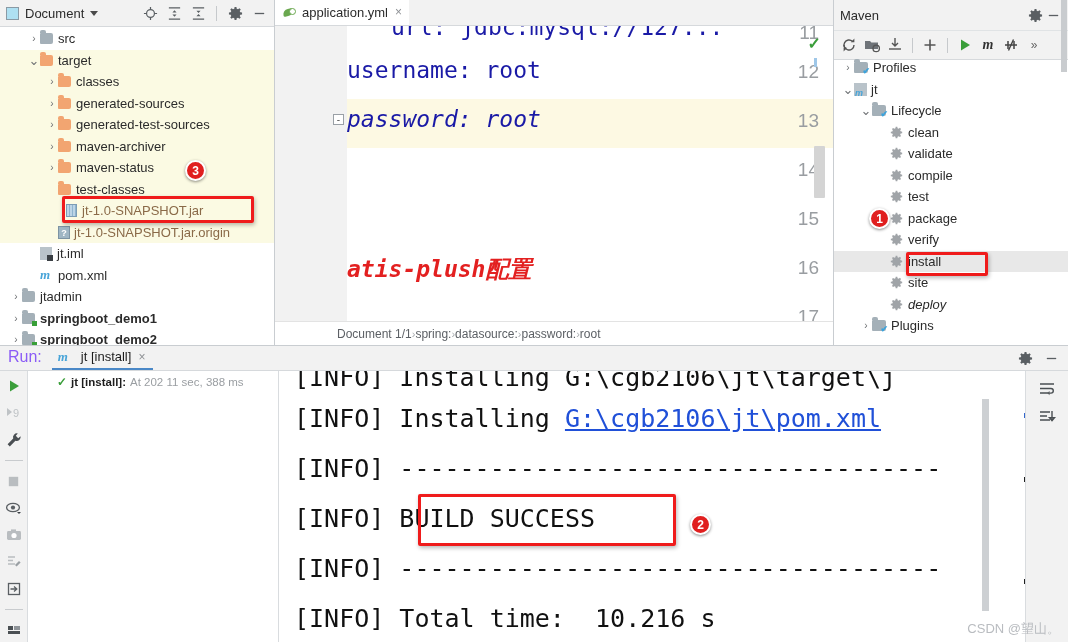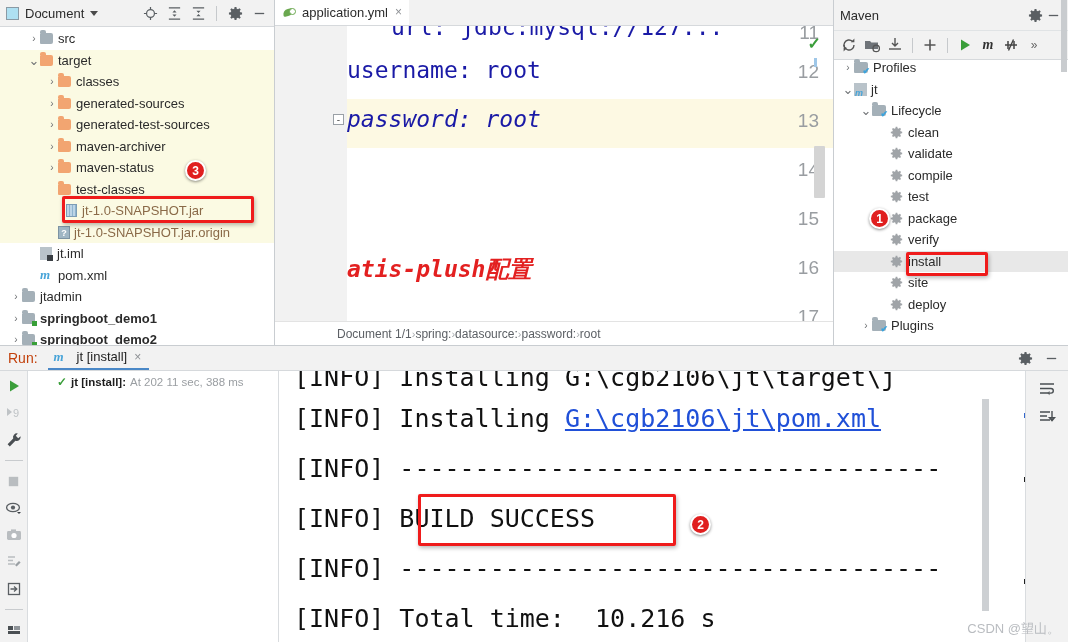--- a/index.html
+++ b/index.html
@@ -88,21 +88,21 @@
   .bm-ic { width:14px;height:11px;flex:0 0 14px;margin-right:5px;position:relative;background:#a4b0b8;border-radius:1px 2px 2px 1px;}
   .bm-ic:after{content:"";position:absolute;left:0;top:-3px;width:6px;height:3px;border-radius:2px 2px 0 0;background:#a4b0b8;}
   .bm-ic .ck{position:absolute;right:-2px;bottom:-2px;font-size:9px;color:#3aa3dd;font-weight:bold;line-height:8px;}
   .jt-ic{width:13px;height:13px;flex:0 0 13px;margin-right:4px;position:relative;background:#b9c3ca;}
   .jt-ic:after{content:"m";position:absolute;left:1px;bottom:-2px;font-size:9px;color:#48a4d8;font-style:italic;font-weight:bold;}
   .mv-scroll { position:absolute; right:1px; top:0; width:6px; height:72px; background:#c9cccf; }
 
   
   .bottom { position:absolute; left:0; top:345px; width:1068px; height:297px; background:#fff; border-top:1px solid #c9cdd1; }
   .run-tabbar { height:25px; background:#f2f2f2; display:flex; align-items:flex-end; border-bottom:1px solid #d6d9dc; }
-  .run-lbl { font-size:14px; color:#c2410c; padding:0 10px 4px 8px; }
+  .run-lbl { font-size:16px; color:#8b5cf6; padding:0 10px 4px 8px; }
   .run-tab { height:25px; display:flex; align-items:center; gap:5px; padding:0 8px 0 6px; border-bottom:2px solid #4a88c7; }
   .run-gear { margin-left:auto; display:flex; align-items:center; gap:8px; padding:0 8px 3px 0; color:#5a5f63; }
 
   .run-side { position:absolute; left:0; top:25px; width:28px; bottom:0; background:#f2f2f2; border-right:1px solid #d9dcdf;
               display:flex; flex-direction:column; align-items:center; padding-top:6px; gap:9px; }
   .rs-ic { width:18px;height:18px;display:flex;align-items:center;justify-content:center;color:#6b6f73;}
   .rs-div { width:18px;height:1px;background:#c8cbce;margin:2px 0; }
 
   .run-tree { position:absolute; left:29px; top:25px; width:250px; bottom:0; background:#fff; border-right:1px solid #d9dcdf; }
   .rt-row { display:flex; align-items:center; gap:4px; padding:4px 4px 0 28px; white-space:nowrap; font-size:11.5px; }
@@ -453,21 +453,21 @@
           <div class="trow" style="padding-left: 44px;">
             <span class="arrow"></span>
             <span class="gear-ic">
               <svg width="13" height="13" viewBox="0 0 16 16">
                 <path d="M8 5.5A2.5 2.5 0 108 10.5 2.5 2.5 0 008 5.5zm0 1.4a1.1 1.1 0 110 2.2 1.1 1.1 0 010-2.2z" fill="#a0a4a8"></path>
                 <path d="M7 1h2l.3 1.8 1.4.6 1.5-1.1 1.4 1.4-1.1 1.5.6 1.4L15 7v2l-1.9.3-.6 1.4 1.1 1.5-1.4 1.4-1.5-1.1-1.4.6L9 15H7l-.3-1.9-1.4-.6-1.5 1.1L2.4 12.2l1.1-1.5-.6-1.4L1 9V7l1.9-.3.6-1.4L2.4 3.8 3.8 2.4l1.5 1.1 1.4-.6z" fill="#a0a4a8"></path>
               </svg>
             </span>
             <span class="lbl">site</span>
           </div>
-          <div class="trow" style="padding-left: 44px;">
+          <div class="trow" style="padding-left: 44px; font-style: italic;">
             <span class="arrow"></span>
             <span class="gear-ic">
               <svg width="13" height="13" viewBox="0 0 16 16">
                 <path d="M8 5.5A2.5 2.5 0 108 10.5 2.5 2.5 0 008 5.5zm0 1.4a1.1 1.1 0 110 2.2 1.1 1.1 0 010-2.2z" fill="#a0a4a8"></path>
                 <path d="M7 1h2l.3 1.8 1.4.6 1.5-1.1 1.4 1.4-1.1 1.5.6 1.4L15 7v2l-1.9.3-.6 1.4 1.1 1.5-1.4 1.4-1.5-1.1-1.4.6L9 15H7l-.3-1.9-1.4-.6-1.5 1.1L2.4 12.2l1.1-1.5-.6-1.4L1 9V7l1.9-.3.6-1.4L2.4 3.8 3.8 2.4l1.5 1.1 1.4-.6z" fill="#a0a4a8"></path>
               </svg>
             </span>
             <span class="lbl">deploy</span>
           </div>
           <div class="trow" style="padding-left: 26px;">

